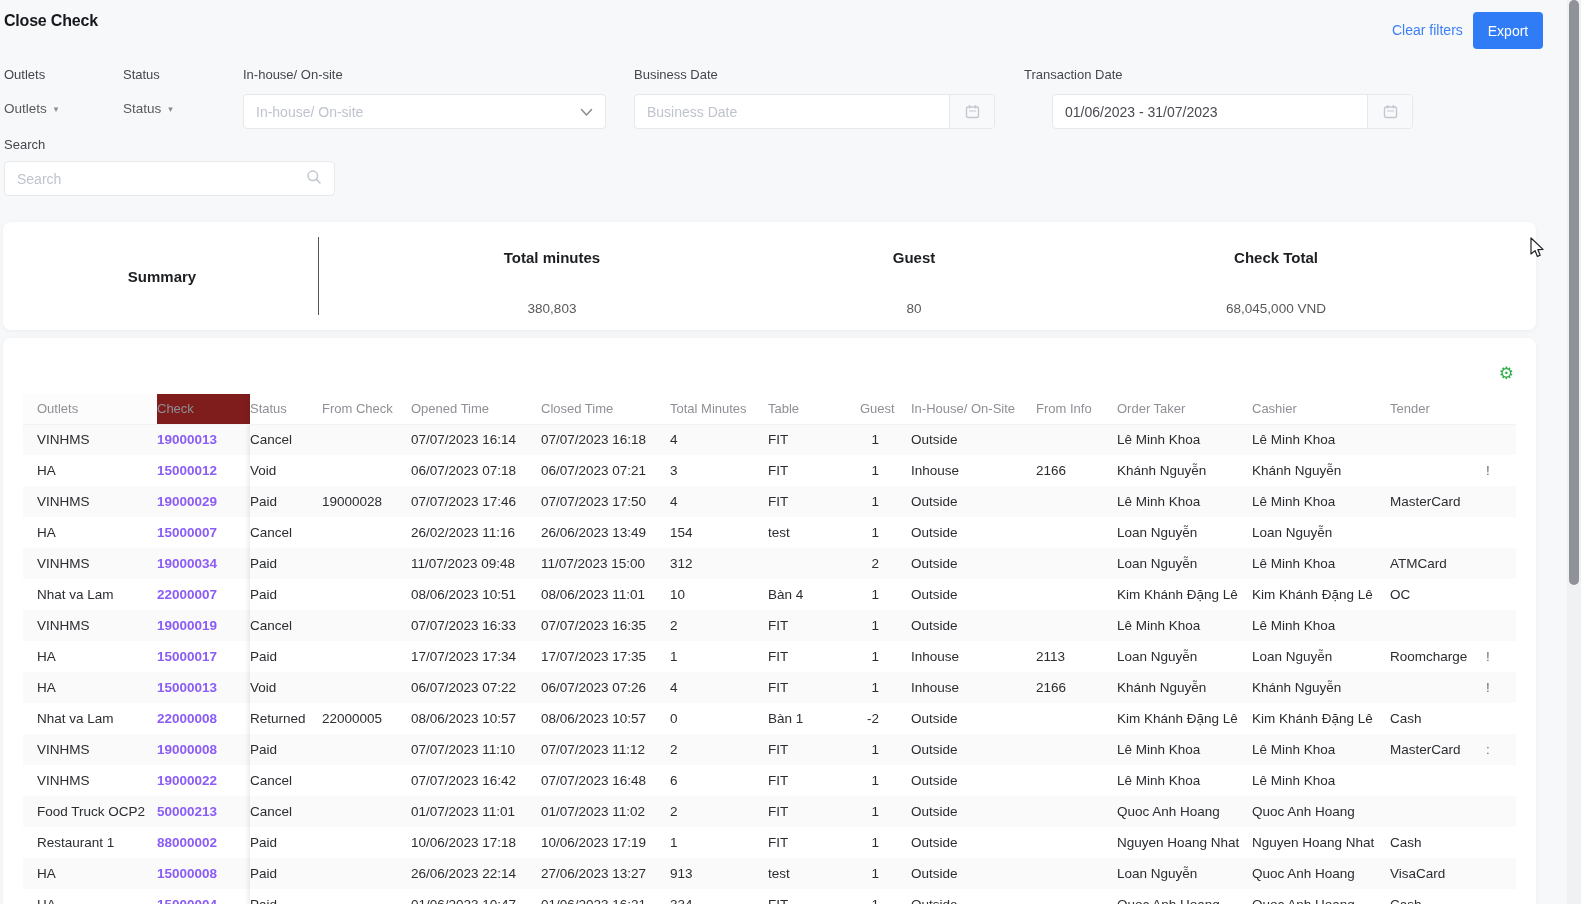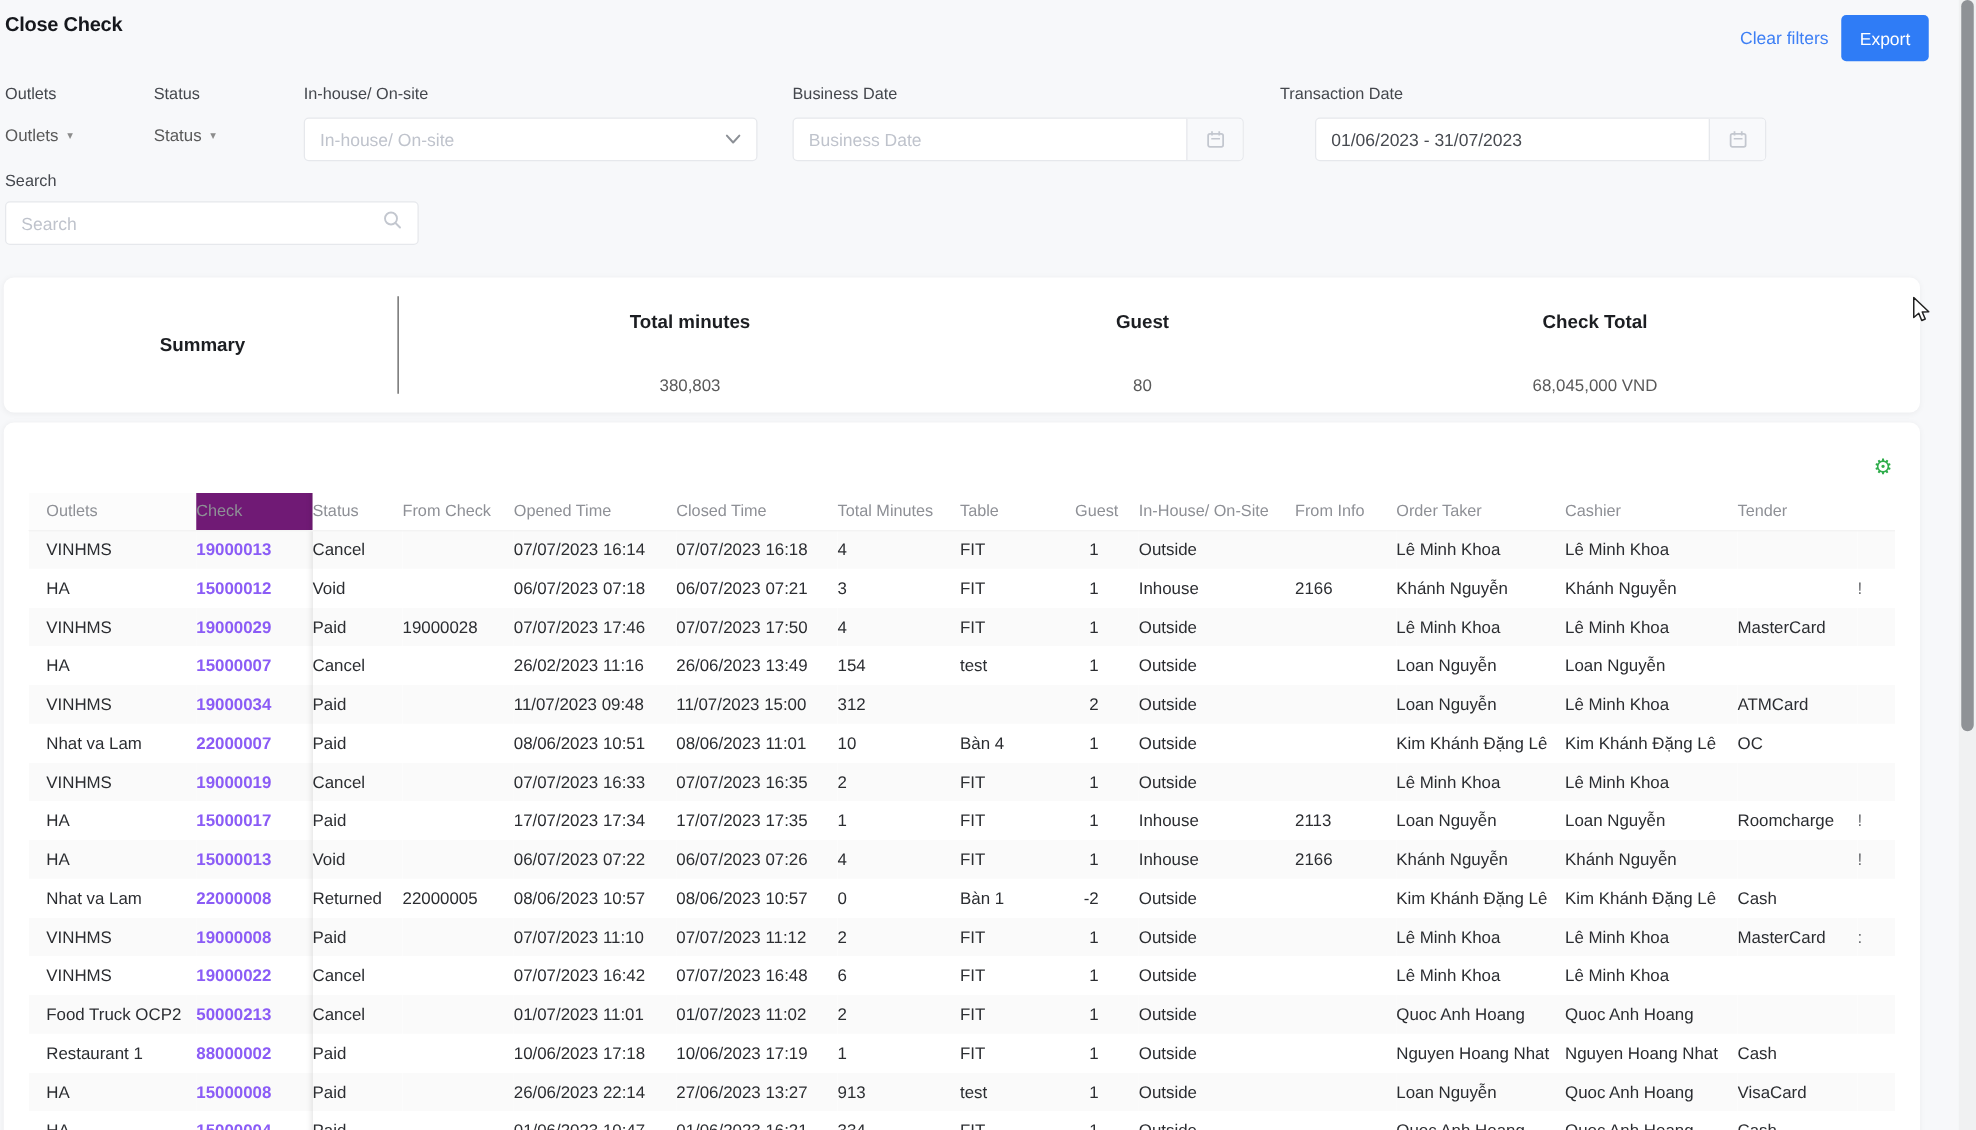--- a/index.html
+++ b/index.html
@@ -70,21 +70,21 @@
   table { width:1493px; border-collapse:collapse; table-layout:fixed; }
   col.c0{width:134px} col.c1{width:93px} col.c2{width:72px} col.c3{width:89px}
   col.c4{width:130px} col.c5{width:129px} col.c6{width:98px} col.c7{width:92px}
   col.c8{width:51px} col.c9{width:125px} col.c10{width:81px} col.c11{width:135px}
   col.c12{width:138px} col.c13{width:96px} col.c14{width:auto}
   th {
     height:30px; font-size:13px; font-weight:normal; color:#8e9096; text-align:left;
     white-space:nowrap; overflow:hidden; border-bottom:1px solid #f3f3f3;
   }
   th.c0 { padding-left:14px; background:#fcfcfc; }
-  th.c1 { background:#701a75; box-shadow:inset -8px 0 6px -8px rgba(0,0,0,0.14); }
+  th.c1 { background:#7f1d1d; box-shadow:inset -8px 0 6px -8px rgba(0,0,0,0.14); }
   td {
     height:31px; font-size:13.5px; color:#2b2d31; white-space:nowrap; overflow:hidden;
   }
   td.c0 { padding-left:14px; }
   td.c1 { box-shadow:inset -8px 0 6px -8px rgba(0,0,0,0.14); }
   td.c8 { text-align:right; padding-right:32px; }
   td.c14 { color:#6a6c70; }
   tbody tr:nth-child(odd) { background:#fafafa; }
   a.check-link { color:#8b5cf6; text-decoration:none; font-weight:600; cursor:pointer; }
 

